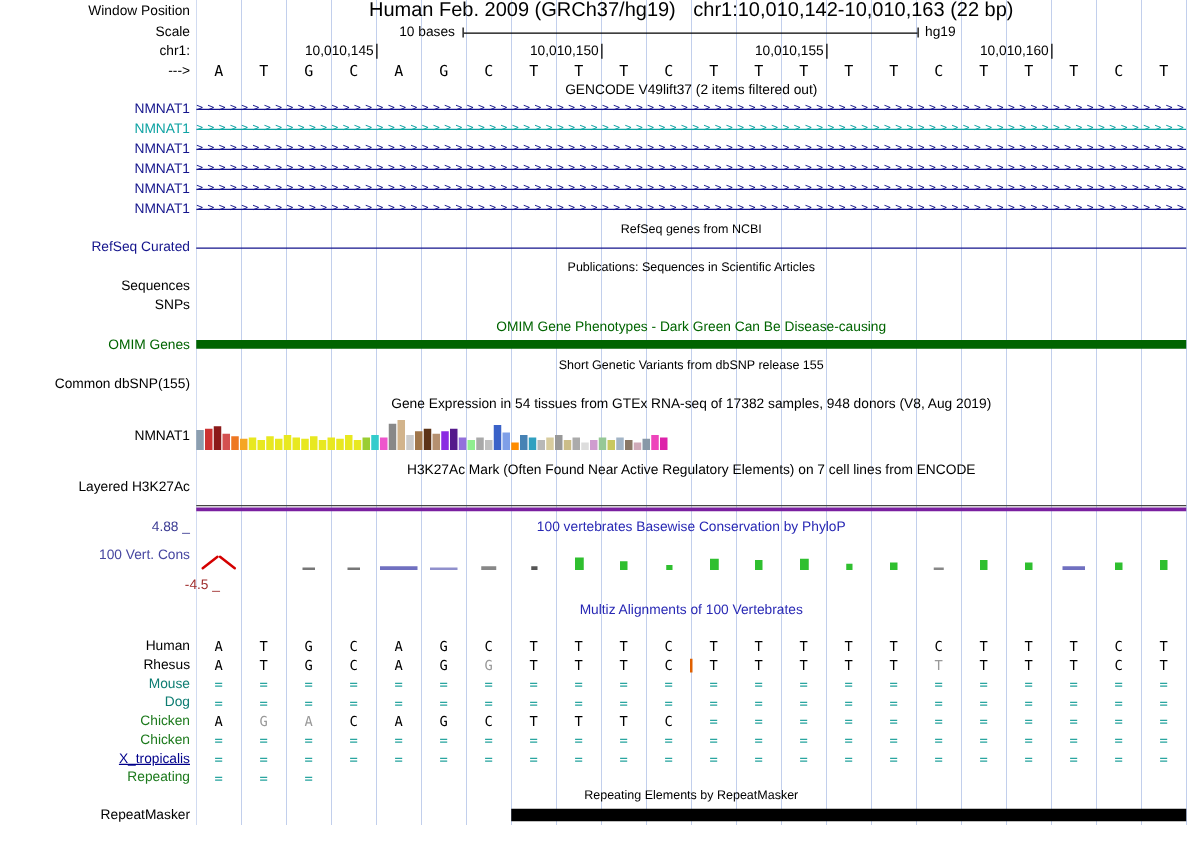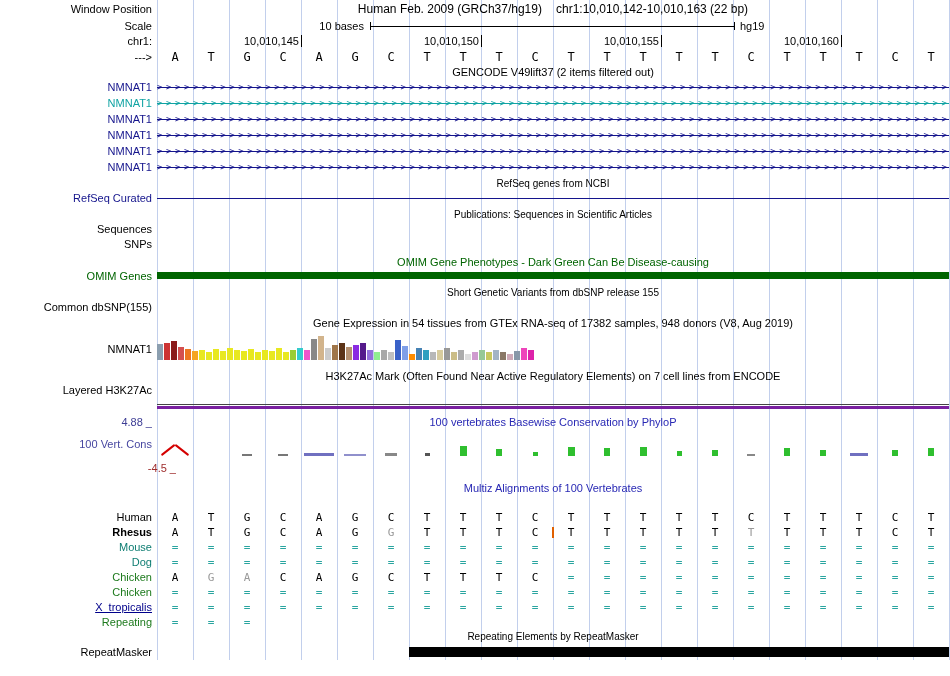--- a/index.html
+++ b/index.html
@@ -5,21 +5,21 @@
   html,body{margin:0;padding:0;background:#fff}
   #screen{position:relative;width:950px;height:676px;background:#fff;overflow:hidden;
           font-family:"Liberation Sans",sans-serif;font-size:11px;color:#000}
   .grid{position:absolute;left:157px;top:0;width:793px;height:660px;
         background:repeating-linear-gradient(to right,#c2cfec 0,#c2cfec 1px,transparent 1px,transparent 36px)}
   .row{position:absolute;left:0;width:950px;line-height:14px}
   .lbl{position:absolute;left:0;top:0;width:152px;text-align:right;white-space:nowrap}
   .main{position:absolute;left:157px;top:0;width:792px;height:100%}
   .title{position:absolute;left:157px;top:0;width:792px;text-align:center;white-space:nowrap}
   .small{font-size:10px}
-  .hdr{display:flex;justify-content:center;gap:14px;font-size:12px;white-space:nowrap}
+  .hdr{display:flex;justify-content:center;gap:14px;font-size:16px;white-space:nowrap}
   
   .sb-txt{position:absolute;left:95px;width:112px;text-align:right;top:0}
   .scalebar{position:absolute;left:213px;top:3px;width:363px;height:8px;
             border-left:1px solid #000;border-right:1px solid #000;
             background:linear-gradient(#000,#000) center/100% 1px no-repeat}
   .sb-asm{position:absolute;left:583px;top:0}
   
   .rnum{position:absolute;top:0;width:120px;text-align:right}
   .rtick{position:absolute;top:1px;width:1px;height:12px;background:#000}
   
@@ -381,21 +381,21 @@
         <span class="cell">T</span>
         <span class="cell">C</span>
         <span class="cell">T</span>
         <span class="cell">T</span>
         <span class="cell">T</span>
         <span class="cell">C</span>
         <span class="cell">T</span>
       </div>
   </div>
   <div class="row" style="top:525px;height:15px;line-height:15px">
-    <div class="lbl" style="color: rgb(0, 0, 0); font-weight: bold;">Rhesus</div>
+    <div class="lbl" style="color: rgb(0, 0, 0);">Rhesus</div>
     <div class="main cells aln" style="color: rgb(0, 0, 0);">
         <span class="cell">A</span>
         <span class="cell">T</span>
         <span class="cell">G</span>
         <span class="cell">C</span>
         <span class="cell">A</span>
         <span class="cell">G</span>
         <span class="cell" style="color: rgb(153, 153, 153);">G</span>
         <span class="cell">T</span>
         <span class="cell">T</span>

